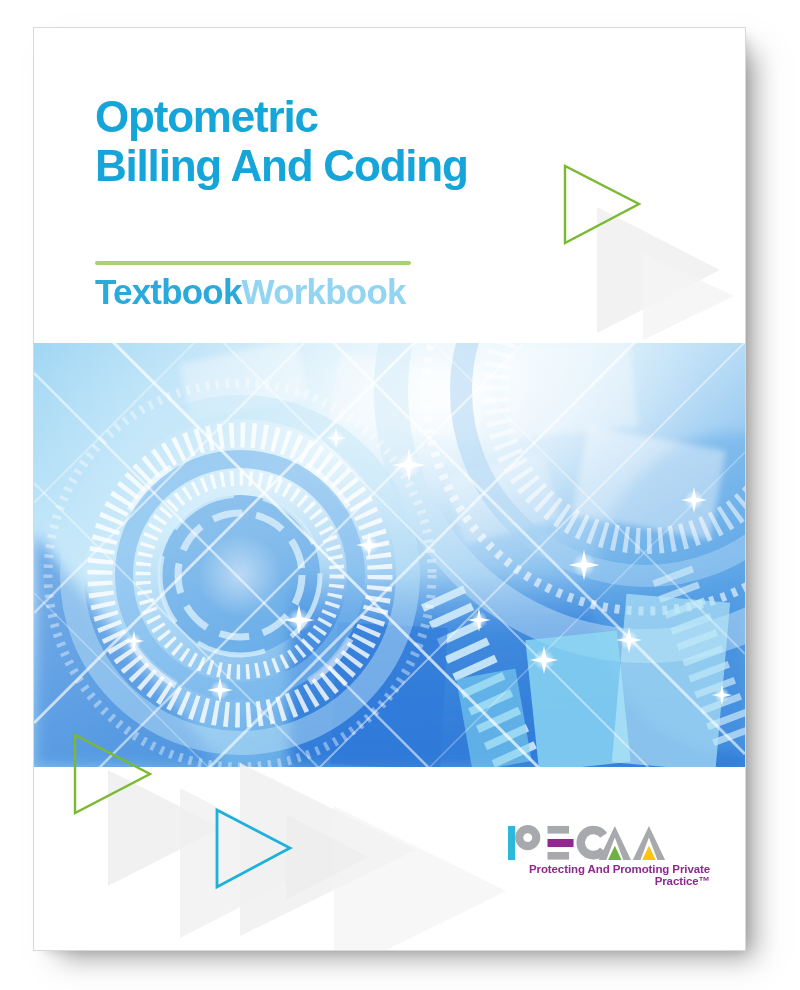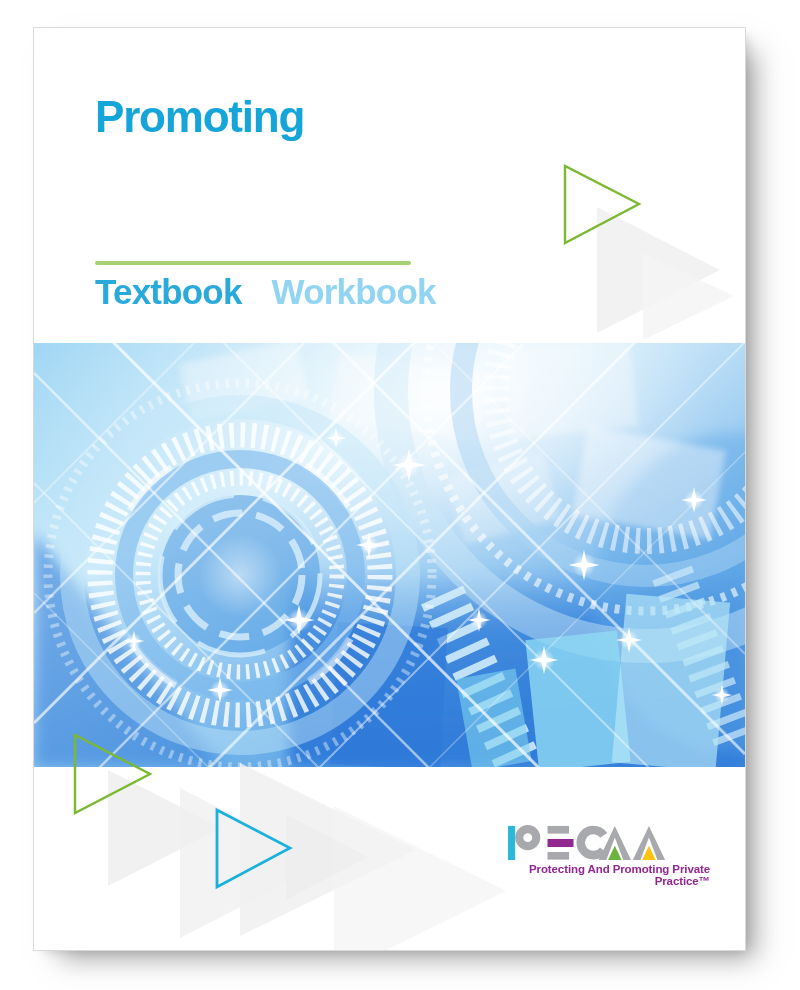--- a/index.html
+++ b/index.html
@@ -24,21 +24,21 @@
   .cover-title span { display:block; }
   .title-rule {
     position:absolute; left:61px; top:233px; width:316px; height:4px;
     background:#a8d173; border-radius:2px; z-index:2;
   }
   .subtitle {
     position:absolute; left:61px; top:244px; z-index:2;
     font-size:35px; font-weight:bold; letter-spacing:-0.8px;
   }
   .subtitle .textbook { color:#2aa9db; }
-  .subtitle .workbook { color:#92d5f2;margin-left:30px; }
+  .subtitle .workbook { color:#92d5f2; }
 
   
   .hero {
     position:absolute; left:0; top:315px; width:711px; height:424px; z-index:1;
     display:block;
   }
 
   
   .tri-overlay {
     position:absolute; left:0; top:0; width:711px; height:922px;
@@ -61,21 +61,22 @@
     letter-spacing:-0.1px;
   }
 </style>
 </head>
 <body>
 
 <div class="canvas">
   <div class="page">
 
     <h1 class="cover-title">
-      <span>Promoting</span>
+      <span>Optometric</span>
+      <span>Billing And Coding</span>
     </h1>
     <div class="title-rule"></div>
     <div class="subtitle">
       <span class="textbook">Textbook</span><span class="workbook">Workbook</span>
     </div>
 
     <svg class="hero" viewBox="0 0 711 424" preserveAspectRatio="none">
       <defs>
         <linearGradient id="bgGrad" x1="0" y1="0" x2="0.85" y2="1">
           <stop offset="0" stop-color="#9fd6f4"></stop>

